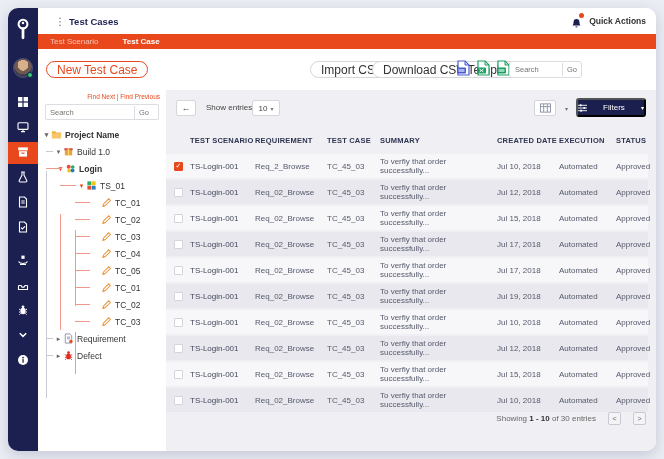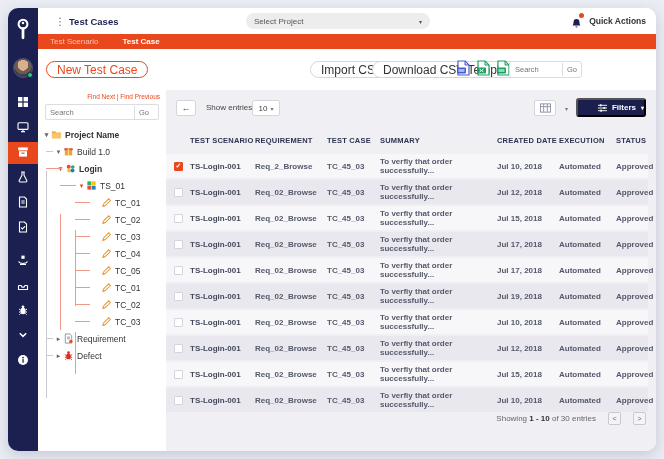--- a/index.html
+++ b/index.html
@@ -89,29 +89,29 @@
           border-radius:2px; font-size:9px; color:#555; display:flex; align-items:center; justify-content:center; }
   #show-entries { position:absolute; left:40px; top:3px; font-size:8px; color:#444; }
   #entries-select { position:absolute; left:86px; top:0; width:28px; height:16px; border:1px solid #d5d5da; background:#fff;
           border-radius:2px; font-size:8px; color:#444; display:flex; align-items:center; justify-content:center; gap:3px; }
   #entries-select .cv { font-size:6px; color:#777; }
   #col-picker { position:absolute; right:92px; top:0; width:22px; height:16px; border:1px solid #d5d5da; background:#fff;
           border-radius:2px; display:flex; align-items:center; justify-content:center; }
   #col-picker svg { width:11px; height:10px; }
   #col-caret { position:absolute; right:80px; top:5px; font-size:6px; color:#777; }
   #filters-btn { position:absolute; right:2px; top:-2px; width:70px; height:19px; background:#1b1f4e; border-radius:3px;
-          color:#fff; font-size:8px; font-weight:bold; display:flex; align-items:center; justify-content:flex-end; gap:5px; }
+          color:#fff; font-size:8px; font-weight:normal; display:flex; align-items:center; justify-content:space-between; gap:5px; }
   #filters-btn svg { width:9px; height:8px; }
   #filters-btn .cv { font-size:6px; }
 
   .grid { display:grid; grid-template-columns:16px 65px 72px 53px 117px 62px 57px 1fr; align-items:center; padding:0 8px; }
   #table-head { position:absolute; left:0; top:42px; right:8px; height:16px; font-size:7.5px; font-weight:bold;
           color:#2e3350; letter-spacing:.2px; }
   #rows { position:absolute; left:0; top:64px; right:8px; }
-  .t-row { height:24px; margin-bottom:2px; font-size:8px; color:#55596b;font-weight:bold; }
+  .t-row { height:24px; margin-bottom:2px; font-size:8px; color:#55596b; }
   .t-row:nth-of-type(odd) { background:#f7f7f9; }
   .t-row:nth-of-type(even) { background:#e9e8ee; }
   .t-row .cell-scenario { color:#44485c; }
   .cbx { width:9px; height:9px; border:1px solid #d4d4dc; background:#fff; border-radius:1px;
           display:flex; align-items:center; justify-content:center; font-size:7px; color:#fff; }
   .checked-true .cbx { background:#e8481c; border-color:#e8481c; }
 
   #table-footer { position:absolute; right:10px; bottom:26px; display:flex; align-items:center; gap:12px;
           font-size:8px; color:#666; }
   #table-footer b { color:#333; }
@@ -212,24 +212,20 @@
               <rect x="5.4" y="5.1" width="1.3" height="3.6" fill="#1b2050"></rect>
               <circle cx="6" cy="3.6" r=".9" fill="#1b2050"></circle>
             </svg></span>
   </div>
 </div>
   </nav>
 
   <header id="topbar">
     <span id="kebab">⋮</span>
     <span id="page-title">Test Cases</span>
-    <div id="project-select">
-      <span>Select Project</span>
-      <span style="font-size:6px;color:#555;">▾</span>
-    </div>
     <div id="topbar-right">
       <span id="bell">
         <svg viewBox="0 0 12 12">
             <path d="M6 1.2a3.2 3.2 0 0 0-3.2 3.2c0 2.6-.9 3.4-1.3 3.9h9c-.4-.5-1.3-1.3-1.3-3.9A3.2 3.2 0 0 0 6 1.2z" fill="#1b2050"></path>
             <path d="M4.8 9.2a1.2 1.2 0 0 0 2.4 0z" fill="#1b2050"></path>
           </svg>
         <span class="dot"></span>
       </span>
       <span id="quick-actions">Quick Actions</span>
     </div>

